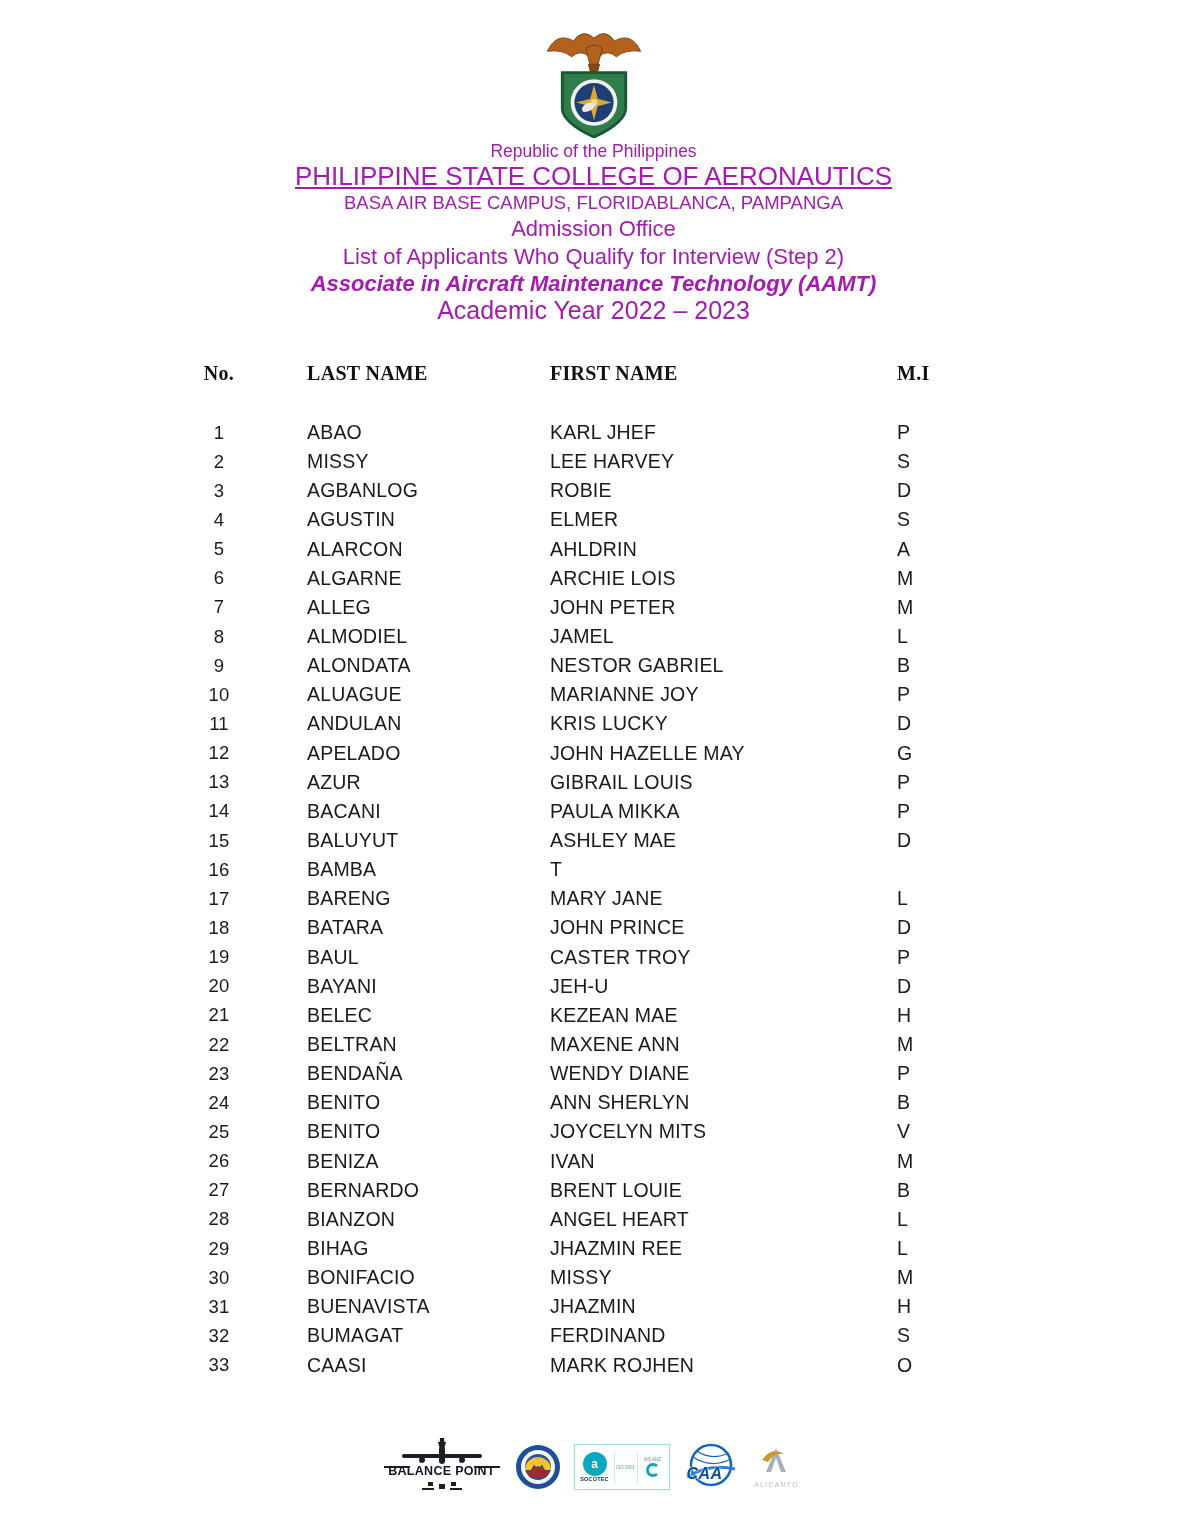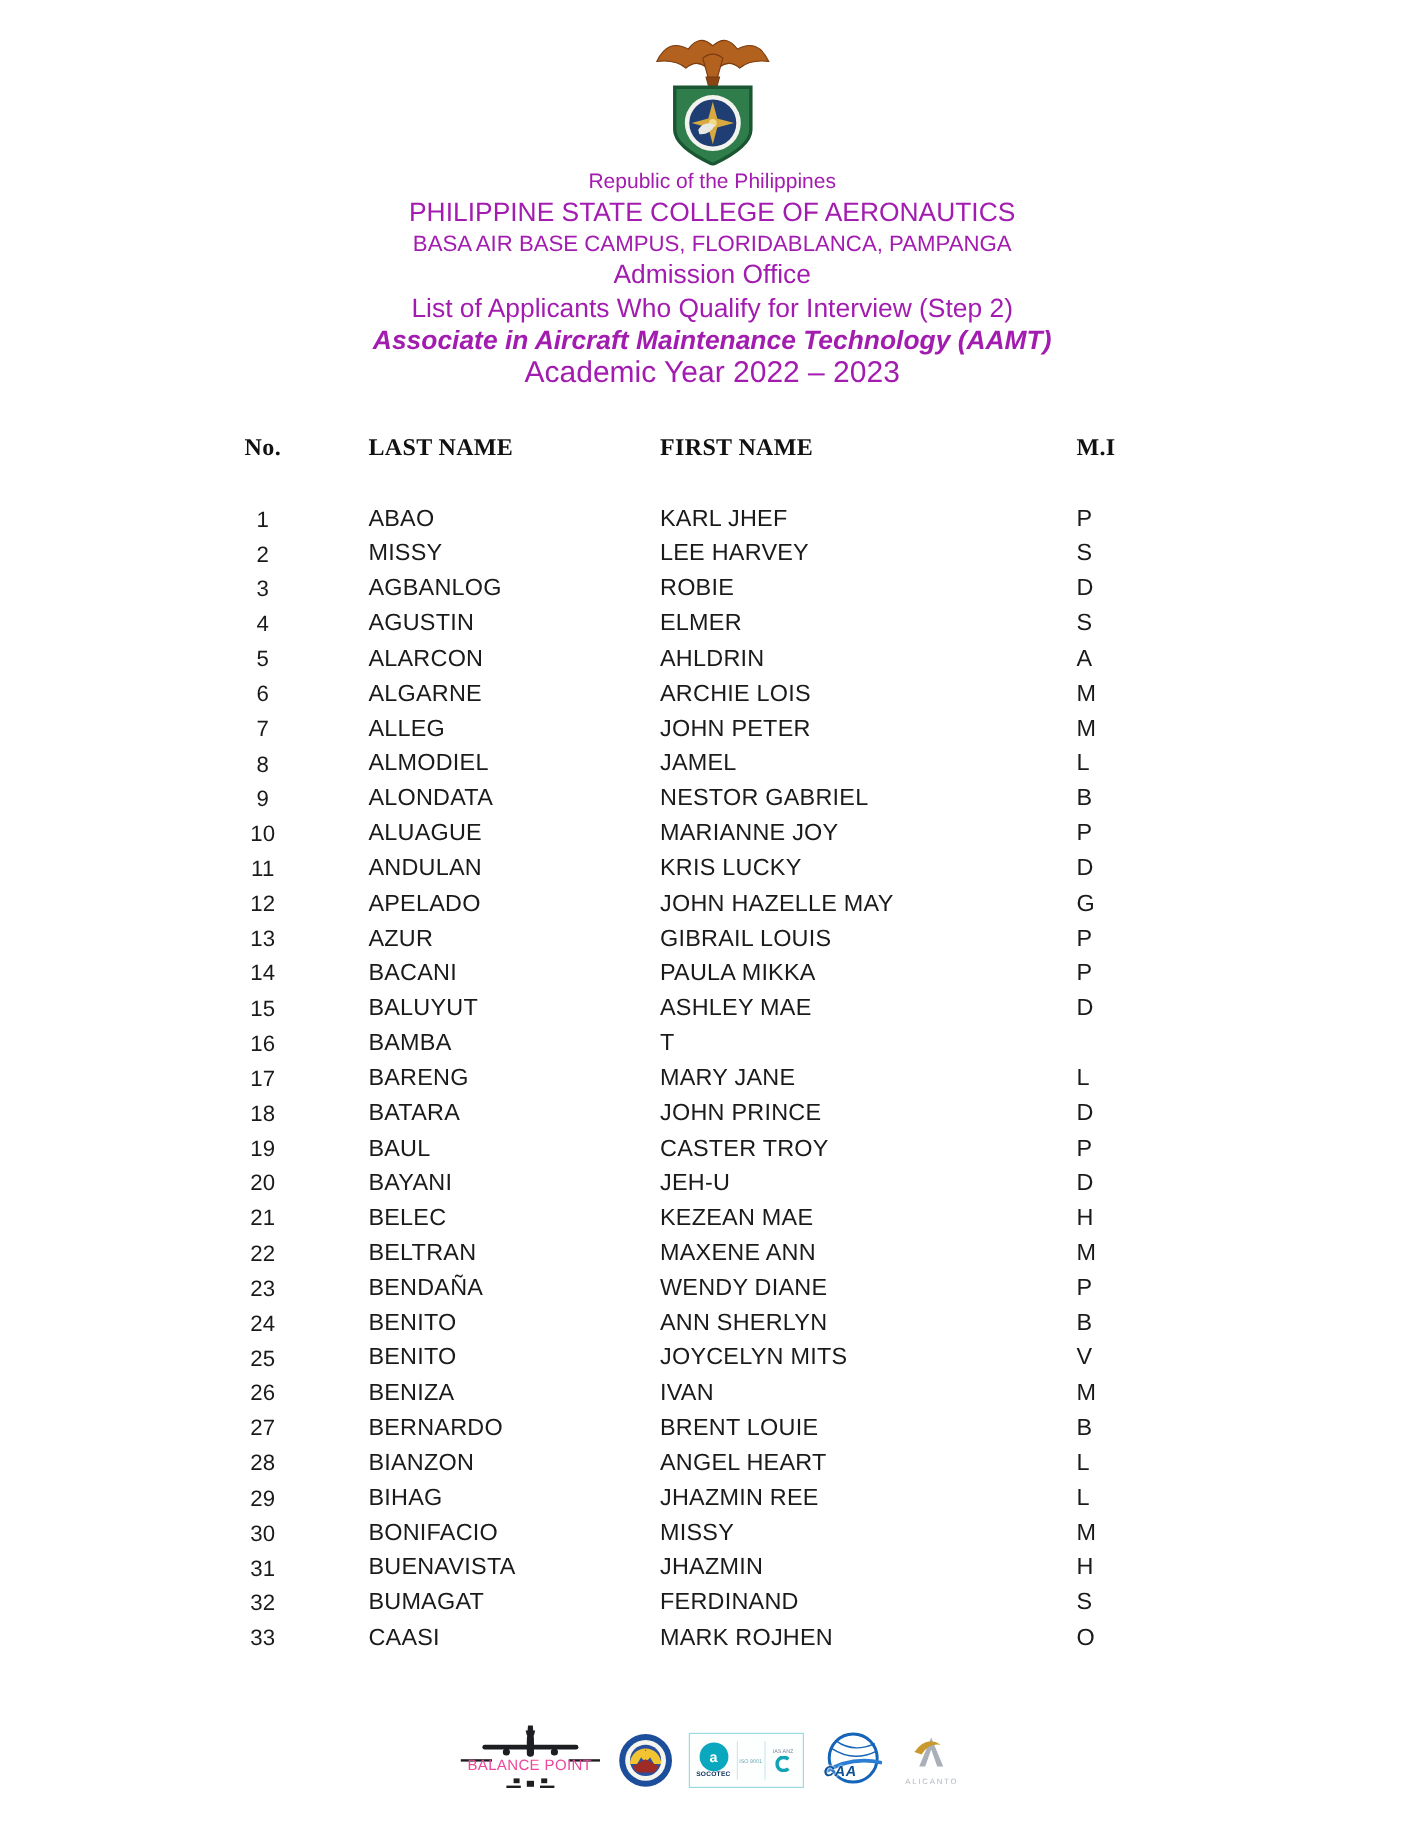--- a/index.html
+++ b/index.html
@@ -28,21 +28,21 @@
   
   .doc-header {
     position: absolute;
     top: 140px;
     left: 0;
     width: 100%;
     text-align: center;
     color: #a21caf;
   }
   .h-republic   { font-size: 17.5px; line-height: 22px; }
-  .h-college    { font-size: 22px; line-height: 29px; }
+  .h-college    { font-size: 26px; line-height: 29px; text-decoration: underline; }
   .h-campus     { font-size: 18.5px; line-height: 24px; }
   .h-office     { font-size: 22px;   line-height: 28px; }
   .h-listtitle  { font-size: 22px;   line-height: 27px; }
   .h-program    { font-size: 22px;   line-height: 27px; font-weight: bold; font-style: italic; }
   .h-ay         { font-size: 25px;   line-height: 27px; }
 
   
   .applicant-table {
     position: absolute;
     top: 362px;
@@ -83,24 +83,24 @@
     display: flex;
     align-items: center;
     gap: 13px;
     height: 70px;
   }
   .bp-logo { position: relative; width: 120px; height: 62px; }
   .bp-text {
     position: absolute;
     top: 28px; left: 0; width: 100%;
     text-align: center;
-    font-weight: normal;
+    font-weight: bold;
     font-size: 12.5px;
     letter-spacing: 0.3px;
-    color: #ec4899;
+    color: #0f172a;
     white-space: nowrap;
   }
   .philsca-mini { width: 46px; height: 46px; }
   .socotec-box {
     display: flex;
     align-items: center;
     width: 96px; height: 46px;
     border: 1px solid #9adbe3;
     background: #fdfefe;
     padding: 2px 3px;
@@ -128,21 +128,21 @@
     border-radius: 50%;
     border: 3px solid #12a3b4;
     border-right-color: transparent;
   }
   .caa-logo { position: relative; width: 52px; height: 48px; }
   .caa-text {
     position: absolute;
     bottom: 8px; left: 4px;
     font-weight: bold;
     font-style: italic;
-    font-size: 12px;
+    font-size: 16px;
     color: #0d4f93;
     text-shadow: 0 0 2px #fff, 0 0 2px #fff;
     letter-spacing: 0.5px;
   }
   .alicanto-logo { width: 58px; text-align: center; }
   .alicanto-text {
     font-size: 6.5px;
     letter-spacing: 1.5px;
     color: #b3b9c2;
     margin-top: 1px;

